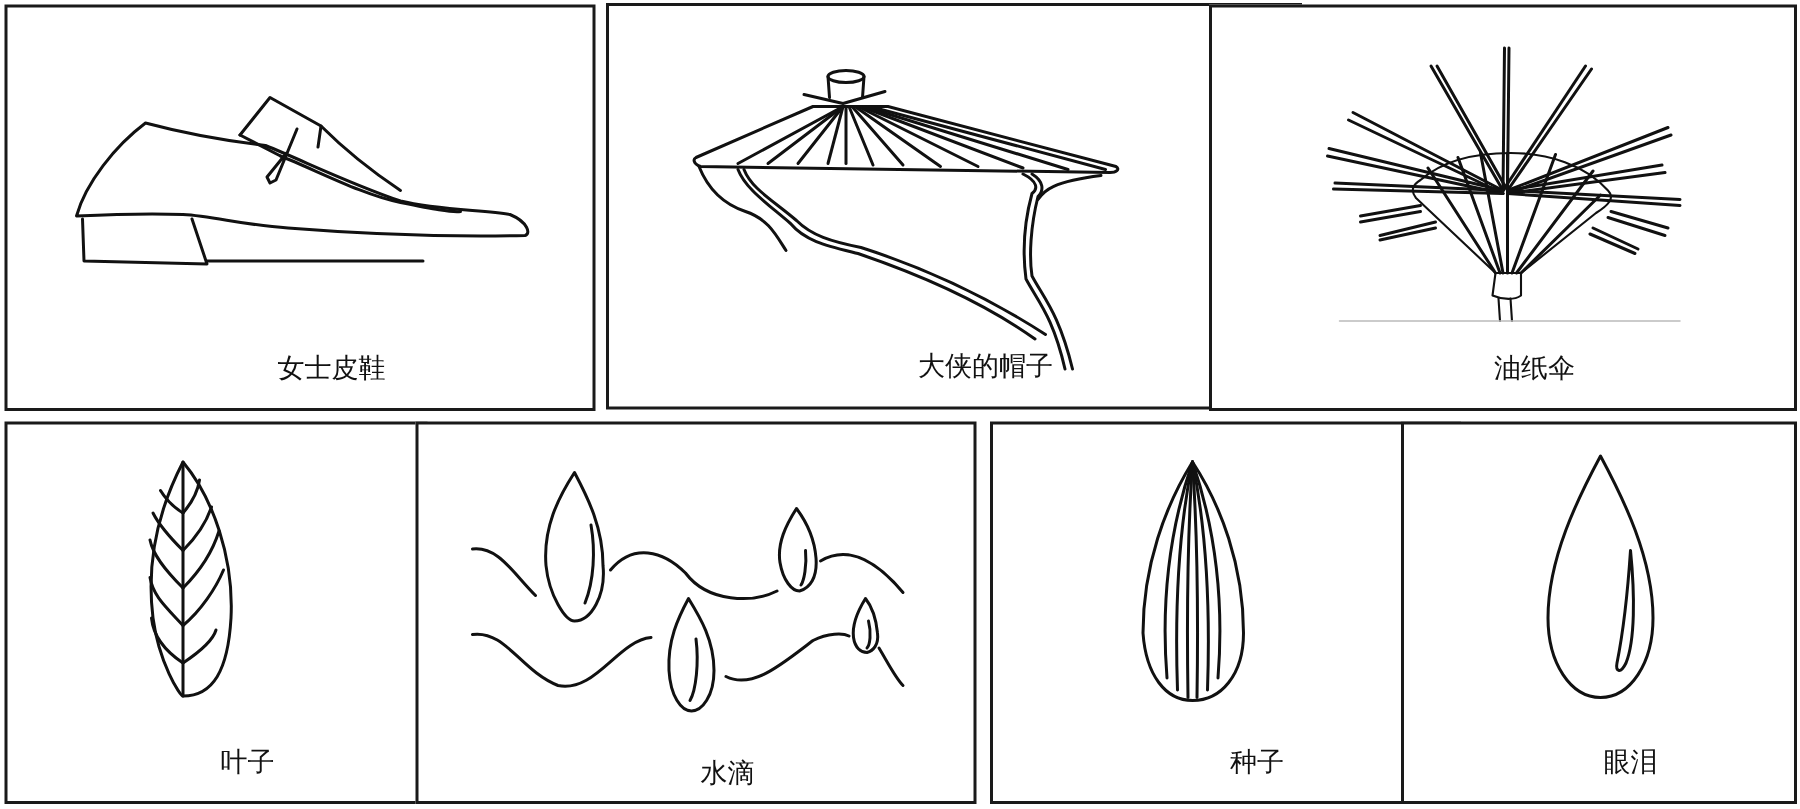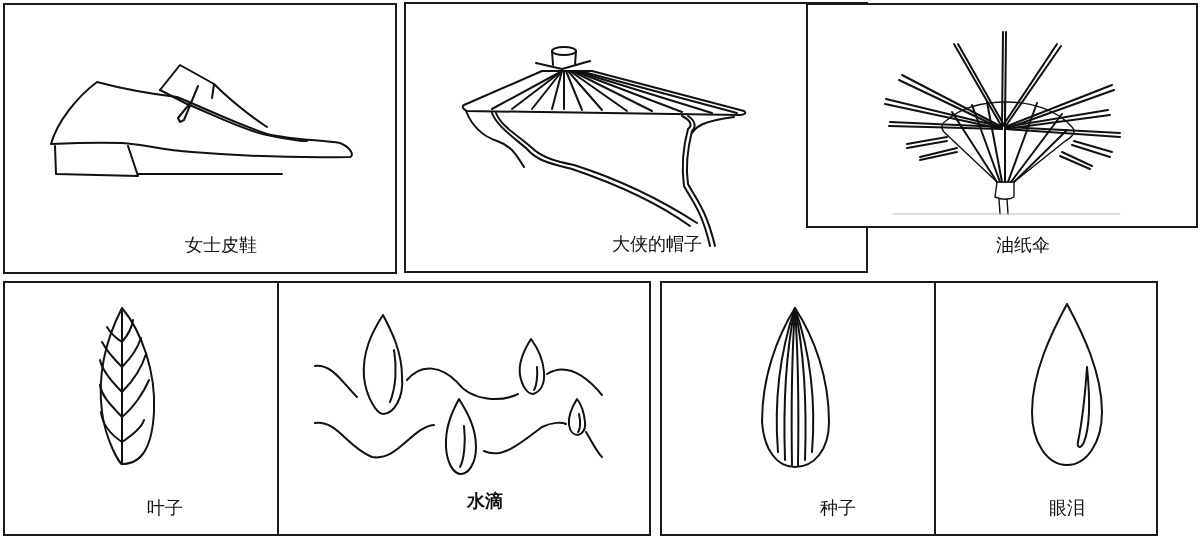--- a/index.html
+++ b/index.html
@@ -51,21 +51,21 @@
     <path d="M464 110 C470 125 480 135 495 140 C510 145 515 155 522 166"></path>
     <path d="M490 112 C495 125 510 135 525 148 C535 160 550 163 570 168 C620 185 660 205 688 225"></path>
     <path d="M494 112 C499 125 514 133 529 146 C539 156 552 160 572 164 C622 180 664 202 695 222"></path>
     <path d="M680 115 C690 120 690 125 686 128 C680 150 680 170 682 185 C690 200 700 210 708 245"></path>
     <path d="M686 115 C694 120 694 126 690 130 C685 150 684 170 686 183 C694 198 704 208 713 245"></path>
     <path d="M690 132 C694 126 700 120 732 116"></path>
   </svg>
   <div class="label" style="top:228px;">大侠的帽子</div>
 </div>
 
-<div class="card" style="left:806px;top:3px;width:392px;height:225px;">
+<div class="card" style="left:806px;top:3px;width:392px;height:271px;">
   <svg width="392" height="271" viewBox="806 3 392 271">
     <path d="M945 118 C960 105 980 100 1005 100 C1030 100 1055 108 1070 125 C1075 130 1070 135 1062 140 L1012 180 L995 180 L942 130 C938 125 940 121 945 118 Z" class="thin"></path>
     <g class="thin">
       <line x1="1000" y1="125" x2="1001" y2="30"></line>
         <line x1="1003" y1="125" x2="1004" y2="30"></line>
       <line x1="1000" y1="125" x2="952" y2="42"></line>
         <line x1="1003" y1="125" x2="956" y2="42"></line>
       <line x1="1000" y1="125" x2="1055" y2="42"></line>
         <line x1="1003" y1="125" x2="1059" y2="44"></line>
       <line x1="1000" y1="125" x2="900" y2="73"></line>
@@ -134,37 +134,37 @@
     <path d="M584 430 C590 440 595 450 600 455"></path>
     <path d="M381 313 C370 330 360 350 362 375 C364 395 375 412 381 412 C392 412 402 395 400 375 C400 350 390 330 381 313 Z"></path>
     <path d="M392 348 C395 365 394 385 388 400"></path>
     <path d="M529 337 C522 348 516 360 518 373 C520 385 526 392 531 392 C538 390 543 383 542 370 C541 357 535 345 529 337 Z"></path>
     <path d="M535 365 C536 375 534 385 532 388"></path>
     <path d="M457 397 C450 410 443 425 444 445 C445 462 452 472 459 472 C466 472 474 462 474 445 C474 425 465 410 457 397 Z"></path>
     <path d="M462 424 C464 440 462 458 458 465"></path>
     <path d="M575 397 C570 405 566 415 567 423 C568 430 572 433 576 433 C580 432 584 428 583 420 C582 410 579 402 575 397 Z"></path>
     <path d="M577 412 C579 420 578 428 576 430"></path>
   </svg>
-  <div class="label" style="top:206px;font-weight:bold;">水滴</div>
+  <div class="label" style="top:220px;">水滴</div>
 </div>
 
 <div class="card" style="left:660px;top:281px;width:314px;height:255px;">
   <svg width="266" height="255" viewBox="660 281 266 255">
     <path d="M793 306 C775 335 760 375 760 420 C762 448 775 465 793 465 C812 465 827 448 827 420 C827 375 812 335 793 306 Z"></path>
     <g class="thin">
       <path d="M793 306 C778 350 772 400 776 450"></path>
       <path d="M793 306 C784 350 781 400 783 458"></path>
       <path d="M793 306 C790 350 789 400 790 463"></path>
       <path d="M793 306 C796 350 797 400 796 463"></path>
       <path d="M793 306 C802 350 805 400 803 458"></path>
       <path d="M793 306 C808 350 814 400 810 450"></path>
     </g>
   </svg>
   <div class="label" style="top:213px;">种子</div>
 </div>
 
-<div class="card" style="left:934px;top:281px;width:224px;height:255px;">
+<div class="card" style="left:934px;top:281px;width:264px;height:255px;">
   <svg width="264" height="255" viewBox="934 281 264 255">
     <path d="M1065 302 C1050 330 1030 370 1030 410 C1030 440 1045 463 1065 463 C1085 463 1100 440 1100 410 C1100 370 1080 330 1065 302 Z"></path>
     <path d="M1085 365 C1088 395 1088 425 1082 440 C1078 448 1075 445 1076 440 C1080 420 1083 395 1085 365 Z"></path>
   </svg>
   <div class="label" style="top:213px;">眼泪</div>
 </div>
 
 </body></html>

